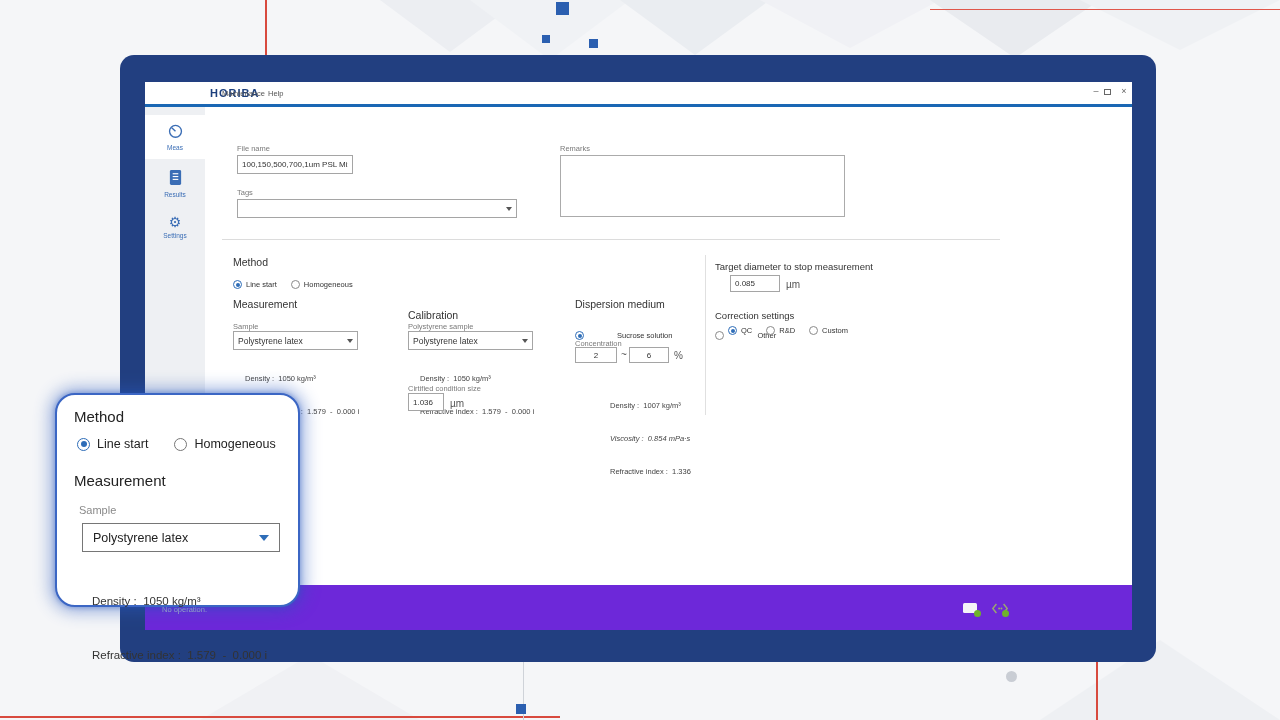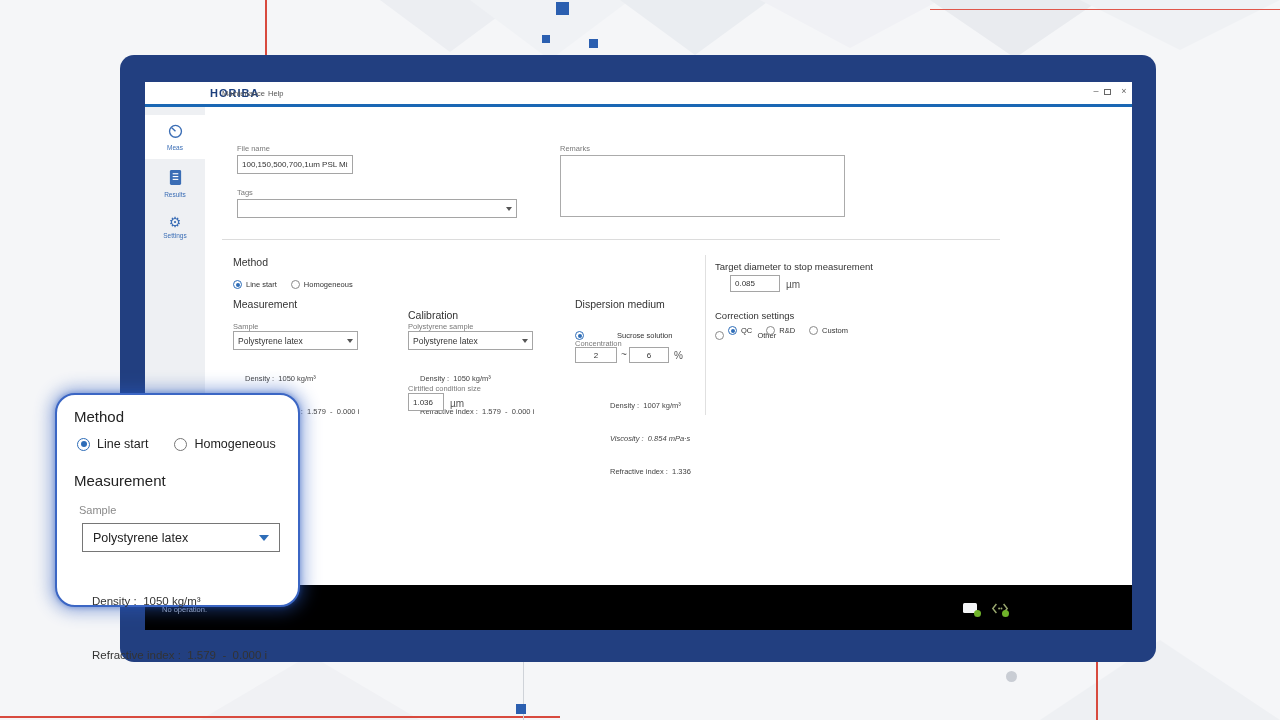--- a/index.html
+++ b/index.html
@@ -67,21 +67,21 @@
               color:#3a6db5; cursor:pointer; }
   .btn-load { top:13px; } .btn-save { top:46px; }
   .start-btn { position:absolute; left:13px; top:431px; width:84px; height:39px; background:#7cc91f;
                border:none; border-radius:2px; color:#fff; font-family:inherit; font-size:11px;
                cursor:pointer; display:flex; align-items:center; justify-content:center; gap:8px; }
   .play { width:0; height:0; border-top:7px solid transparent; border-bottom:7px solid transparent;
           border-left:11px solid #fff; }
   .cursor-svg { position:absolute; left:26px; top:17px; }
 
   
-  .statusbar { position:absolute; left:0; top:503px; width:987px; height:45px; background:#000000; }
+  .statusbar { position:absolute; left:0; top:503px; width:987px; height:45px; background:#6d28d9; }
   .status-msg { position:absolute; left:17px; top:20px; font-size:7.5px; color:#b9bfc9; }
   .sicon { position:absolute; top:16px; width:20px; height:16px; }
   .dev-rect { position:absolute; left:0; top:2px; width:14px; height:10px; background:#f4f5f7;
               border-radius:1.5px; }
   .badge { position:absolute; right:2px; bottom:0; width:7px; height:7px; border-radius:50%;
            background:#6fb32a; }
 
   
   .callout { position:absolute; left:55px; top:393px; width:245px; height:214px; background:#fff;
              border-radius:20px; border:2px solid #3b66c4;

